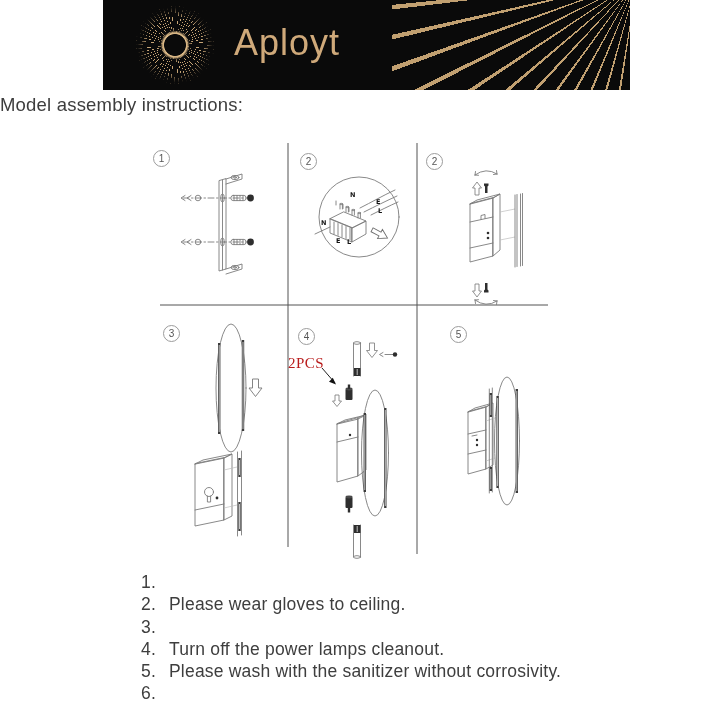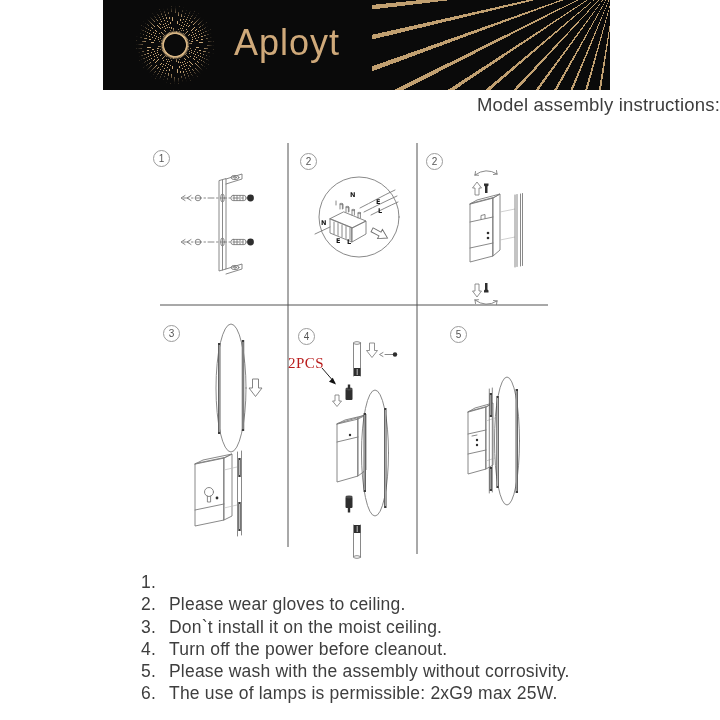--- a/index.html
+++ b/index.html
@@ -5,21 +5,21 @@
   html,body { margin:0; padding:0; background:#ffffff; }
   .page {
     position:relative; width:720px; height:720px; margin:0 auto;
     background:#ffffff; overflow:hidden;
     font-family:"Liberation Sans", sans-serif;
   }
 
   
   .banner {
     position:absolute; left:103px; top:0; width:507px; height:90px;
-    background:#0a0a0a; overflow:hidden;
+    background:#0a0a0a; overflow:hidden;padding-left:20px;
   }
   .sunburst {
     position:absolute; left:33px; top:6px; width:78px; height:78px; border-radius:50%;
     background: repeating-conic-gradient(rgba(209,173,123,.95) 0deg .9deg, rgba(10,10,10,0) .9deg 6deg);
   }
   .sunburst::after {
     content:""; position:absolute; inset:0; border-radius:50%;
     background: radial-gradient(circle closest-side,
       #0a0a0a 0 27%, rgba(226,190,138,.95) 29% 31%, rgba(10,10,10,.45) 37%,
       rgba(10,10,10,0) 46%, rgba(10,10,10,0) 70%, #0a0a0a 97%);
@@ -29,21 +29,21 @@
     font-size:36px; letter-spacing:1px; color:#cfa97a; font-weight:400;
   }
   .corner-rays {
     position:absolute; right:0; top:0; width:238px; height:90px;
     background: repeating-conic-gradient(from 168deg at 103% -22%,
       rgba(203,168,118,.95) 0deg 1.05deg, rgba(10,10,10,0) 1.05deg 6.8deg);
   }
 
   
   .title {
-    position:absolute; left:0; right:0; top:94px; text-align:right;
+    position:absolute; left:0; right:0; top:94px; text-align:left;
     font-size:18.5px; line-height:22px; color:#3d3d3d; letter-spacing:.2px;
   }
 
   
   .diagrams { position:absolute; left:103px; top:140px; }
   .s   { stroke:#7c7c7c; fill:none; stroke-width:.9; stroke-linecap:round; stroke-linejoin:round; }
   .lt  { stroke:#bdbdbd; fill:none; stroke-width:.7; }
   .grid{ stroke:#535353; fill:none; stroke-width:1; }
   .dk  { stroke:#3b3b3b; fill:none; stroke-width:2.4; }
   .slit{ stroke:#ffffff; fill:none; stroke-width:.7; }
@@ -270,29 +270,27 @@
   <div class="list">
     <div class="row">
       <span class="n">1.</span>
     </div>
     <div class="row">
       <span class="n">2.</span>
       <span>Please wear gloves to ceiling.</span>
     </div>
     <div class="row">
       <span class="n">3.</span>
-      <span>Don`t install it on the moist ceiling.</span>
     </div>
     <div class="row">
       <span class="n">4.</span>
-      <span>Turn off the power before cleanout.</span>
+      <span>Turn off the power lamps cleanout.</span>
     </div>
     <div class="row">
       <span class="n">5.</span>
-      <span>Please wash with the assembly without corrosivity.</span>
+      <span>Please wash with the sanitizer without corrosivity.</span>
     </div>
     <div class="row">
       <span class="n">6.</span>
-      <span>The use of lamps is permissible: 2xG9 max 25W.</span>
     </div>
   </div>
 
 </div>
 
 </body></html>

